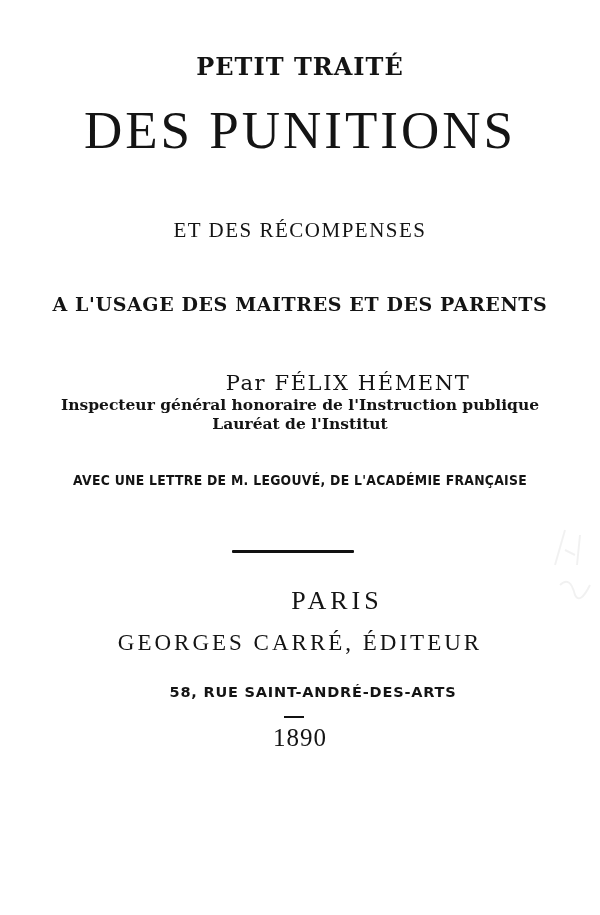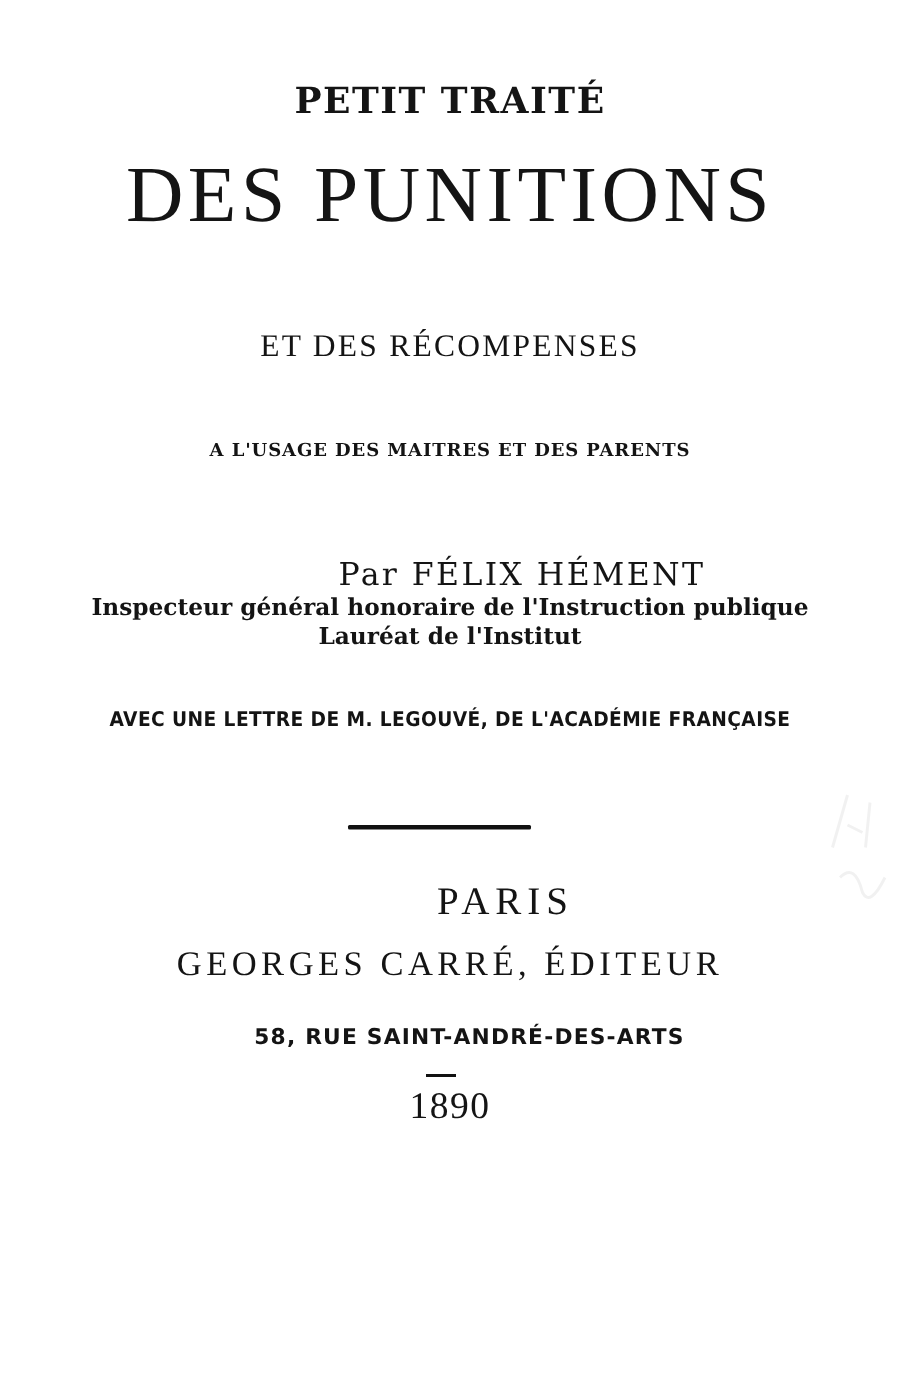--- a/index.html
+++ b/index.html
@@ -5,21 +5,21 @@
   html, body { margin: 0; padding: 0; background: #ffffff; }
   body { width: 600px; height: 915px; position: relative; overflow: hidden; color: #141414; }
   .line { position: absolute; left: 0; width: 600px; text-align: center; white-space: nowrap; }
   .serif { font-family: "Liberation Serif", "DejaVu Serif", serif; }
   .sans { font-family: "DejaVu Sans", "Liberation Sans", sans-serif; }
   .mono-ish { font-family: "DejaVu Serif", "Liberation Serif", serif; }
 
   #title-small { top: 52px; font-size: 24px; font-weight: bold; letter-spacing: 1px; }
   #title-main { top: 100px; font-size: 53px; letter-spacing: 3px; }
   #title-sub { top: 218px; font-size: 21px; letter-spacing: 1.5px; }
-  #audience { top: 293px; font-size: 12px; font-weight: bold; letter-spacing: 0.6px; }
+  #audience { top: 293px; font-size: 19px; font-weight: bold; letter-spacing: 0.6px; }
   #author { top: 371px; font-size: 21px; font-weight: normal; letter-spacing: 1.6px; margin-left: 48px; }
   #author-title1 { top: 395px; font-size: 15.5px; font-weight: bold; }
   #author-title2 { top: 414px; font-size: 15.5px; font-weight: bold; }
   #letter { top: 472px; font-size: 13.5px; font-weight: bold; transform: scaleX(0.92); letter-spacing: 0.3px; }
 
   #rule-main { position: absolute; left: 232px; top: 550px; width: 122px; height: 3px; background: #111; border-radius: 1px; }
 
   #city { top: 586px; font-size: 26px; letter-spacing: 4px; margin-left: 37px; }
   #publisher { top: 630px; font-size: 23px; letter-spacing: 3px; }
   #address { top: 684px; font-size: 14.5px; font-weight: bold; letter-spacing: 0.8px; padding-left: 13px; }

